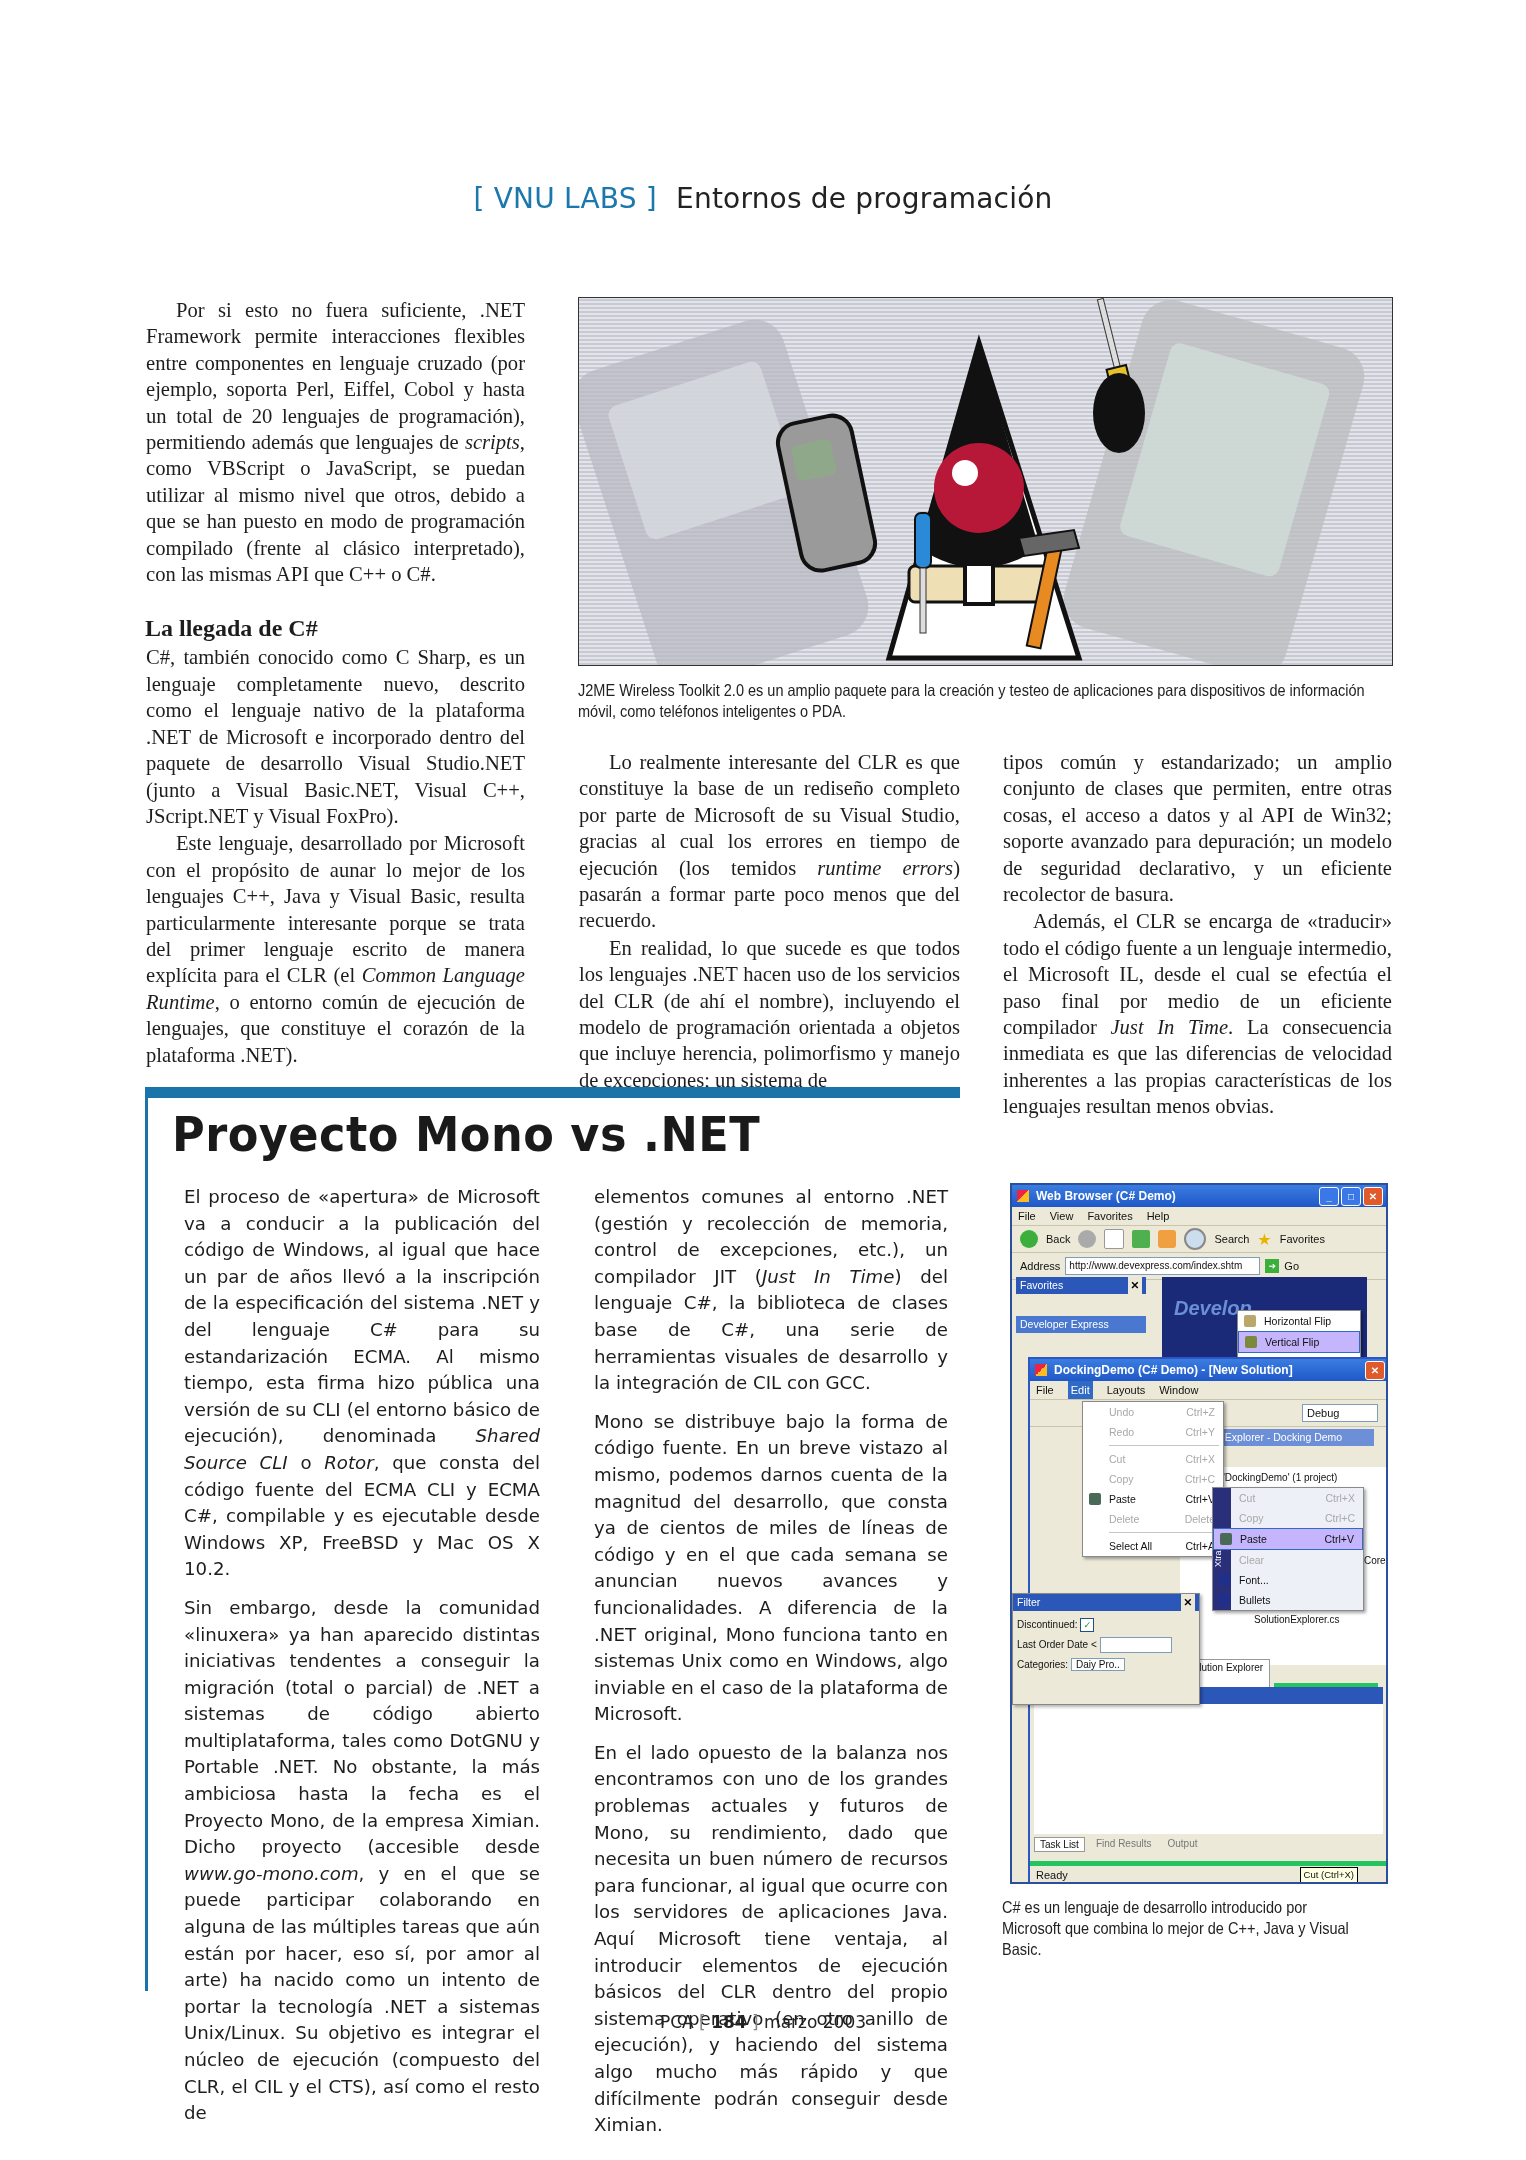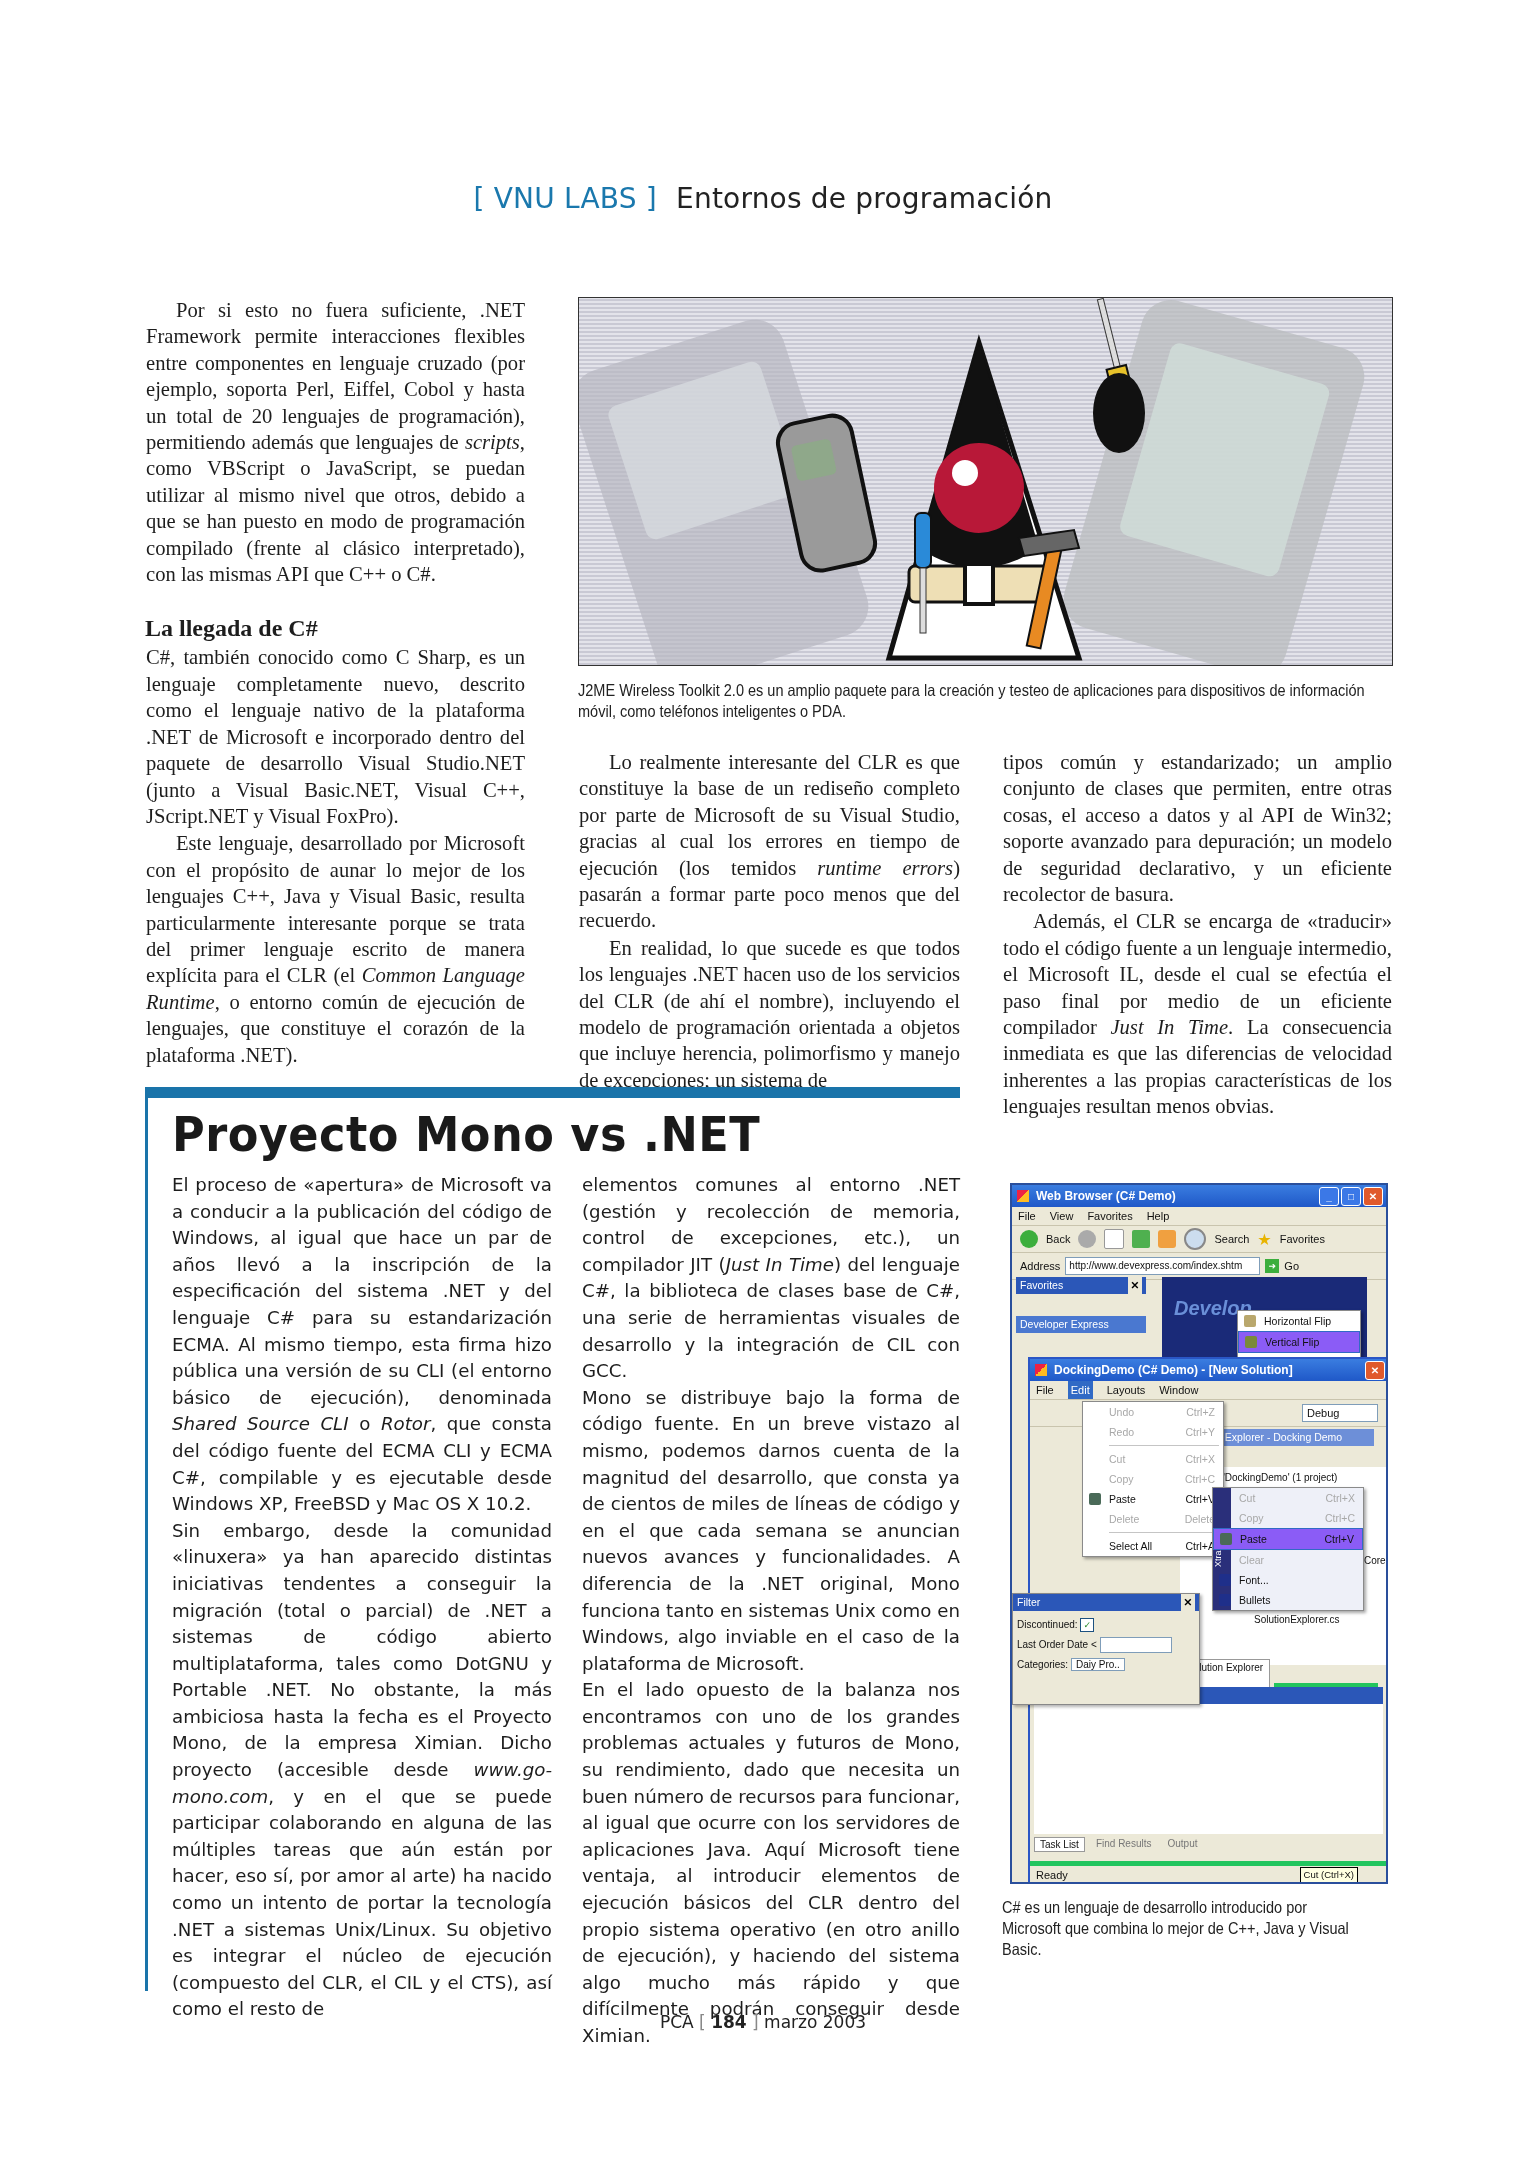--- a/index.html
+++ b/index.html
@@ -27,21 +27,21 @@
   #hero { left:578px; top:297px; width:813px; height:367px; border:1px solid #333; overflow:hidden;
           background: repeating-linear-gradient(0deg, #c9c9d4 0px, #c9c9d4 2px, #e3e3ea 2px, #e3e3ea 4px); }
   .caption { font-family:"Liberation Sans", "DejaVu Sans", sans-serif; font-size:16.5px; line-height:21px; color:#222; transform:scaleX(0.88); transform-origin:left top; }
   #hero-caption { left:578px; top:680px; width:920px; }
 
   
   #box-bar { left:145px; top:1087px; width:815px; height:11px; background:#1a74aa; }
   #box-left-border { left:145px; top:1098px; width:3px; height:893px; background:#1a74aa; }
   #box-title { left:172px; top:1106px; font-family:"DejaVu Sans", sans-serif; font-weight:bold; font-size:48px; letter-spacing:0.5px; color:#1a1a1a; transform:scaleX(0.93); transform-origin:left top; }
   .sidecol { font-family:"DejaVu Sans", sans-serif; font-size:18.2px; line-height:26.6px; text-align:justify; color:#1d1d1d; }
-  .sidecol p { margin:0; }
+  .sidecol p { margin:12px; }
   #side-col-1 { left:172px; top:1172px; width:380px; }
   #side-col-2 { left:582px; top:1172px; width:378px; }
 
   
   #shot { left:1010px; top:1183px; width:374px; height:697px; border:2px solid #2a4f9c; background:#ece9d8; overflow:hidden; font-family:"Liberation Sans", sans-serif; font-size:11px; color:#111; }
   #shot-caption { left:1002px; top:1897px; width:400px; }
 
   .xp-title { background:linear-gradient(#3a7de0,#1f58c8); color:#fff; font-weight:bold; height:22px; line-height:22px; padding-left:24px; font-size:12px; position:relative; }
   .xp-title .ico { position:absolute; left:5px; top:5px; width:12px; height:12px; background:linear-gradient(135deg,#e24 0 50%, #fb2 50% 100%); }
   .xp-btns { position:absolute; right:3px; top:2px; display:flex; gap:2px; }
@@ -49,21 +49,21 @@
   .xp-btn.close { background:#e05a2c; }
   .menubar { height:18px; line-height:18px; padding-left:6px; display:flex; gap:14px; border-bottom:1px solid #c9c4ad; }
   .toolbar { height:26px; display:flex; align-items:center; gap:8px; padding-left:8px; border-bottom:1px solid #c9c4ad; }
   .tb-icon { width:18px; height:18px; border-radius:50%; display:inline-block; }
   .addr-input { background:#fff; border:1px solid #7f9db9; height:16px; line-height:16px; width:190px; padding-left:3px; font-size:10px; }
   .panel-head { background:#2b57b8; color:#fff; height:17px; line-height:17px; padding-left:4px; font-size:10.5px; position:relative; }
   .panel-head .x { position:absolute; right:4px; top:0; color:#000; background:#ece9d8; width:14px; text-align:center; font-weight:bold; }
   .menu { position:absolute; background:#fff; border:1px solid #8a8a8a; box-shadow:2px 2px 3px rgba(0,0,0,0.35); font-size:10.5px; }
   .menu .mi { height:20px; line-height:20px; padding-left:26px; padding-right:8px; display:flex; justify-content:space-between; position:relative; }
   .menu .mi.dis { color:#a8a8a8; }
-  .menu .mi.sel { background:#8b5cf6; border:1px solid #316ac5;text-align:center; }
+  .menu .mi.sel { background:#c4b5fd; border:1px solid #316ac5;text-align:center; }
   .menu .mi .ic { position:absolute; left:6px; top:4px; width:12px; height:12px; border-radius:2px; }
   .menu .sep { height:1px; background:#c5c5c5; margin:3px 4px 3px 26px; }
   .statusbar { position:absolute; left:0; right:0; bottom:0; height:18px; line-height:18px; border-top:5px solid #22c55e; padding-left:6px; background:#ece9d8; }
 
   #footer { top:2012px; left:0; width:1526px; text-align:center; font-size:17px; color:#222; }
   #footer .pg { font-weight:bold; }
   #footer .br { color:#888; }
 </style>
 </head>
 <body>

